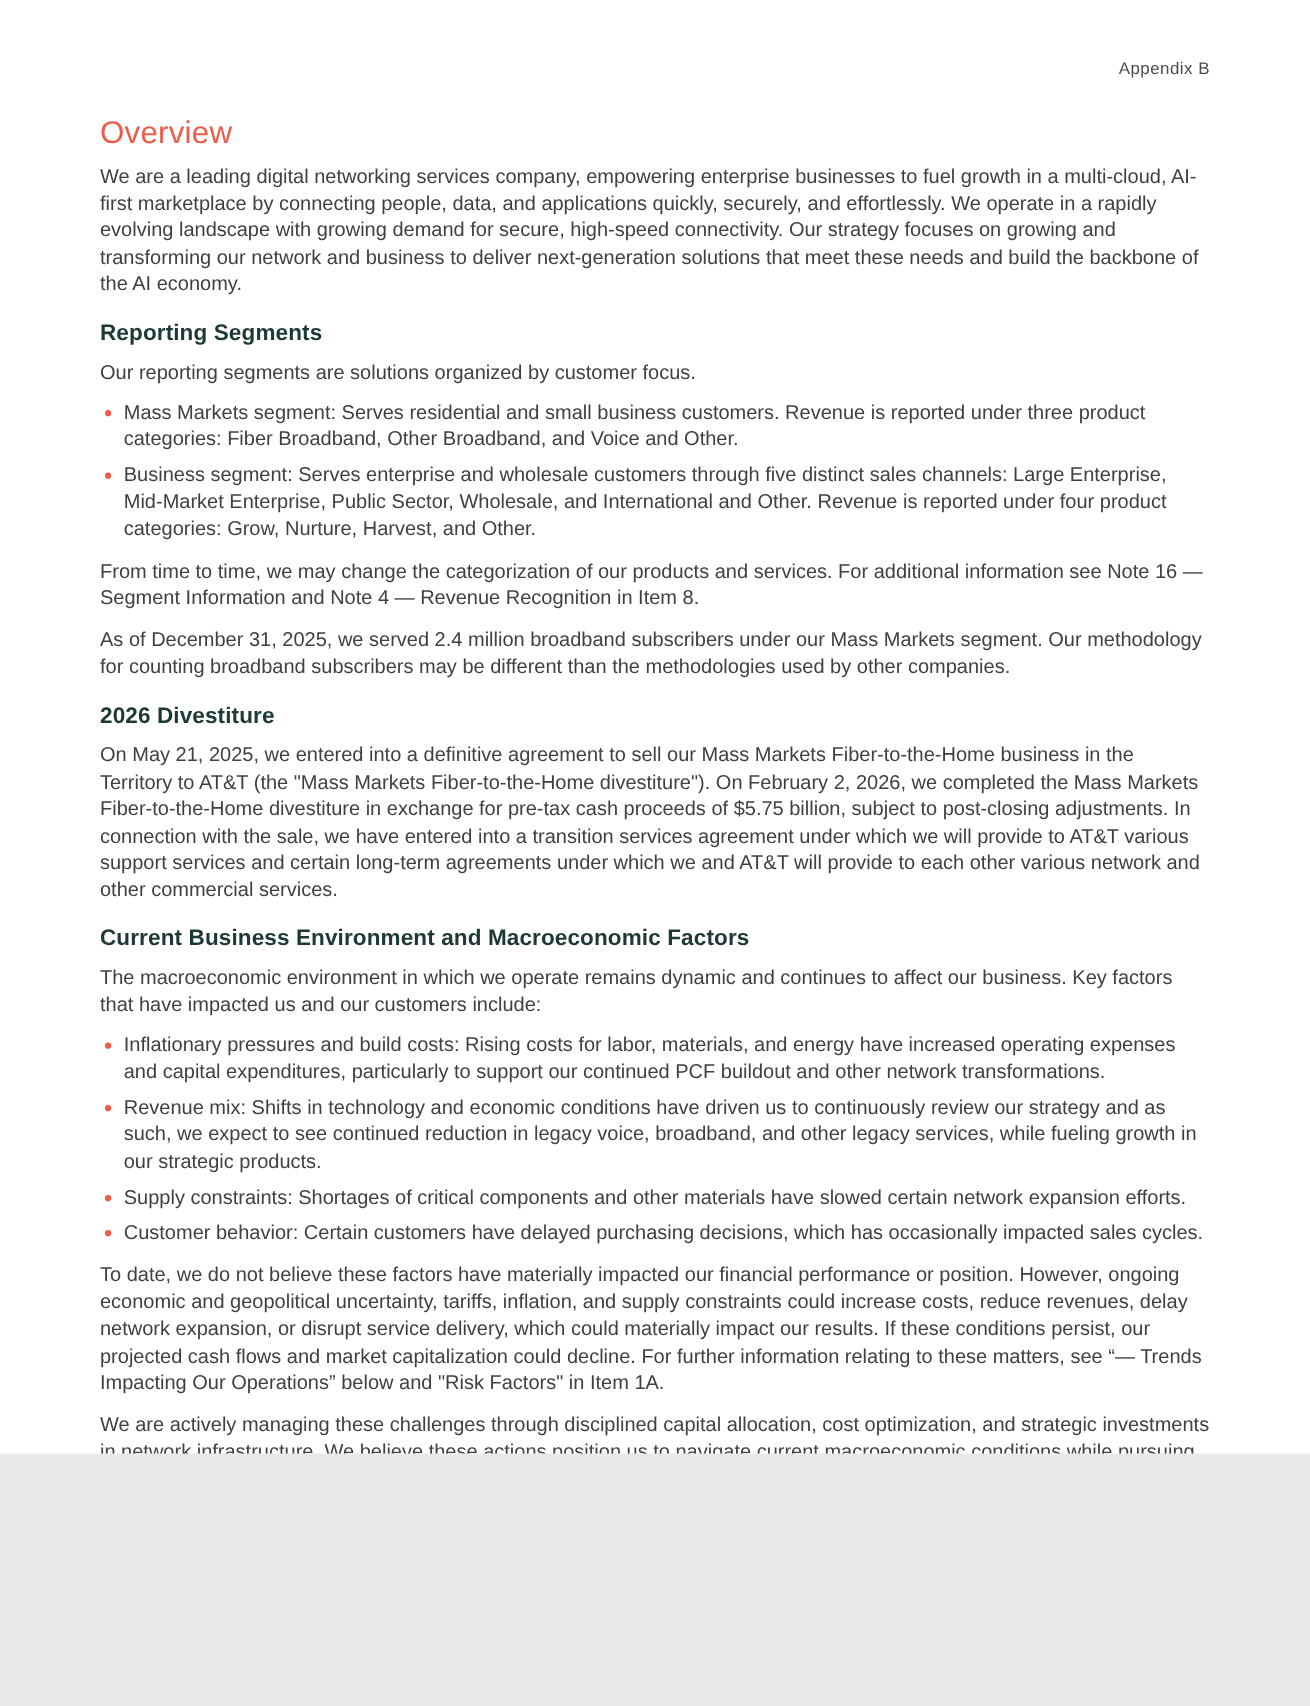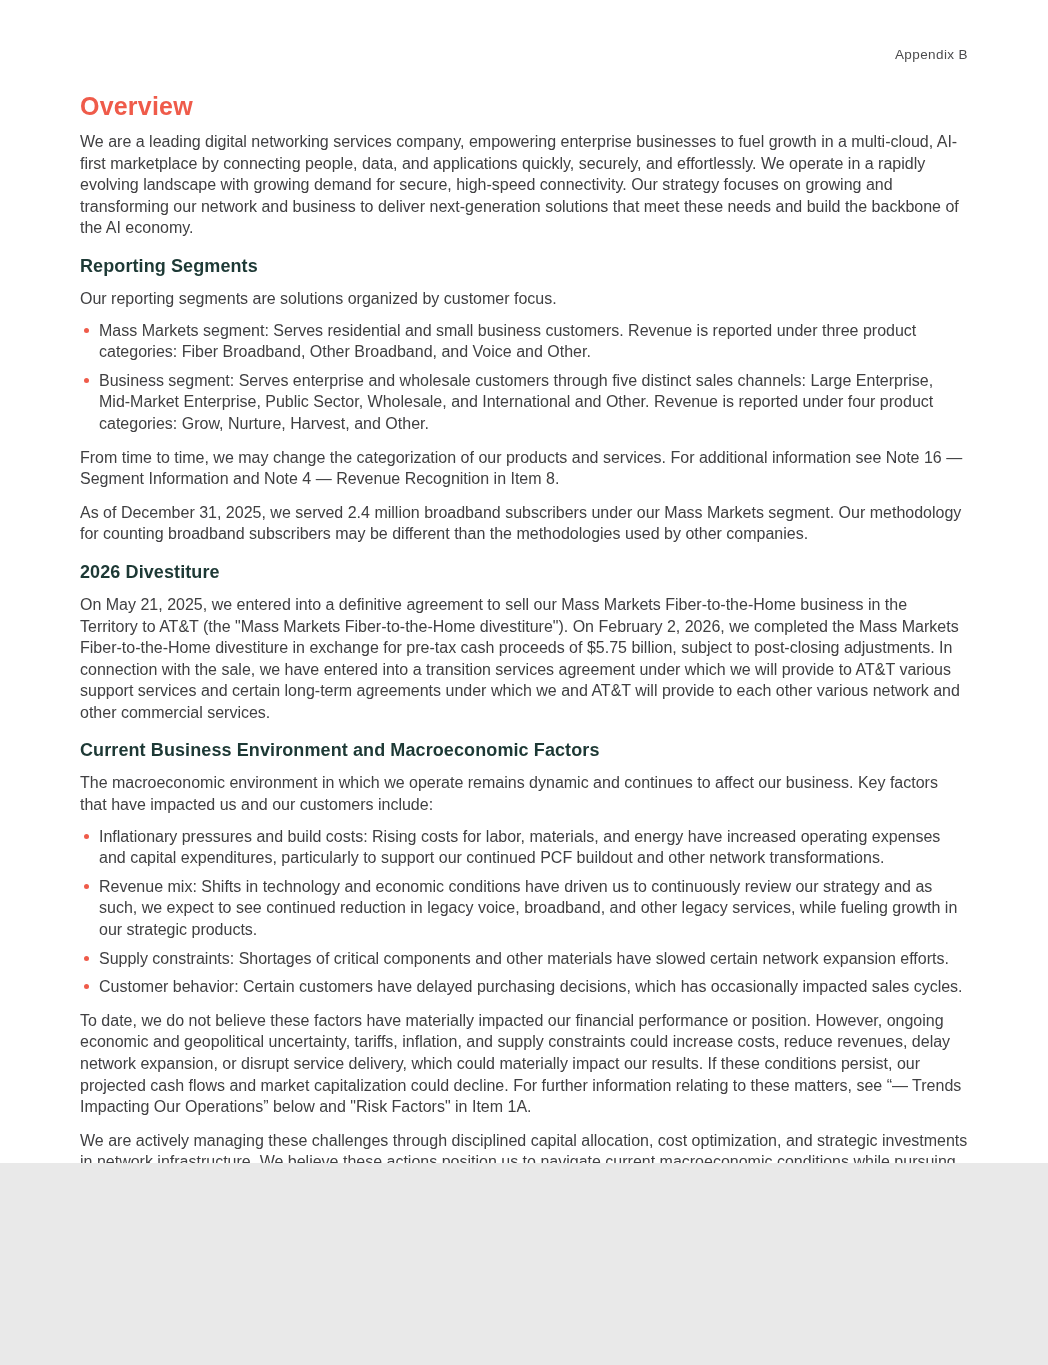--- a/index.html
+++ b/index.html
@@ -32,21 +32,21 @@
   .doc{
     position:absolute;
     left:80px;
     top:0;
     width:888px;
   }
   .doc h1{
     margin:92px 0 11px 0;
     font-size:25px;
     line-height:28px;
-    font-weight:bold;
+    font-weight:normal;
     letter-spacing:0.2px;
     color:var(--accent);
   }
   .doc h2{
     margin:15px 0 10px 0;
     font-size:18px;
     line-height:24px;
     font-weight:bold;
     letter-spacing:0.1px;
     color:var(--heading-dark);

